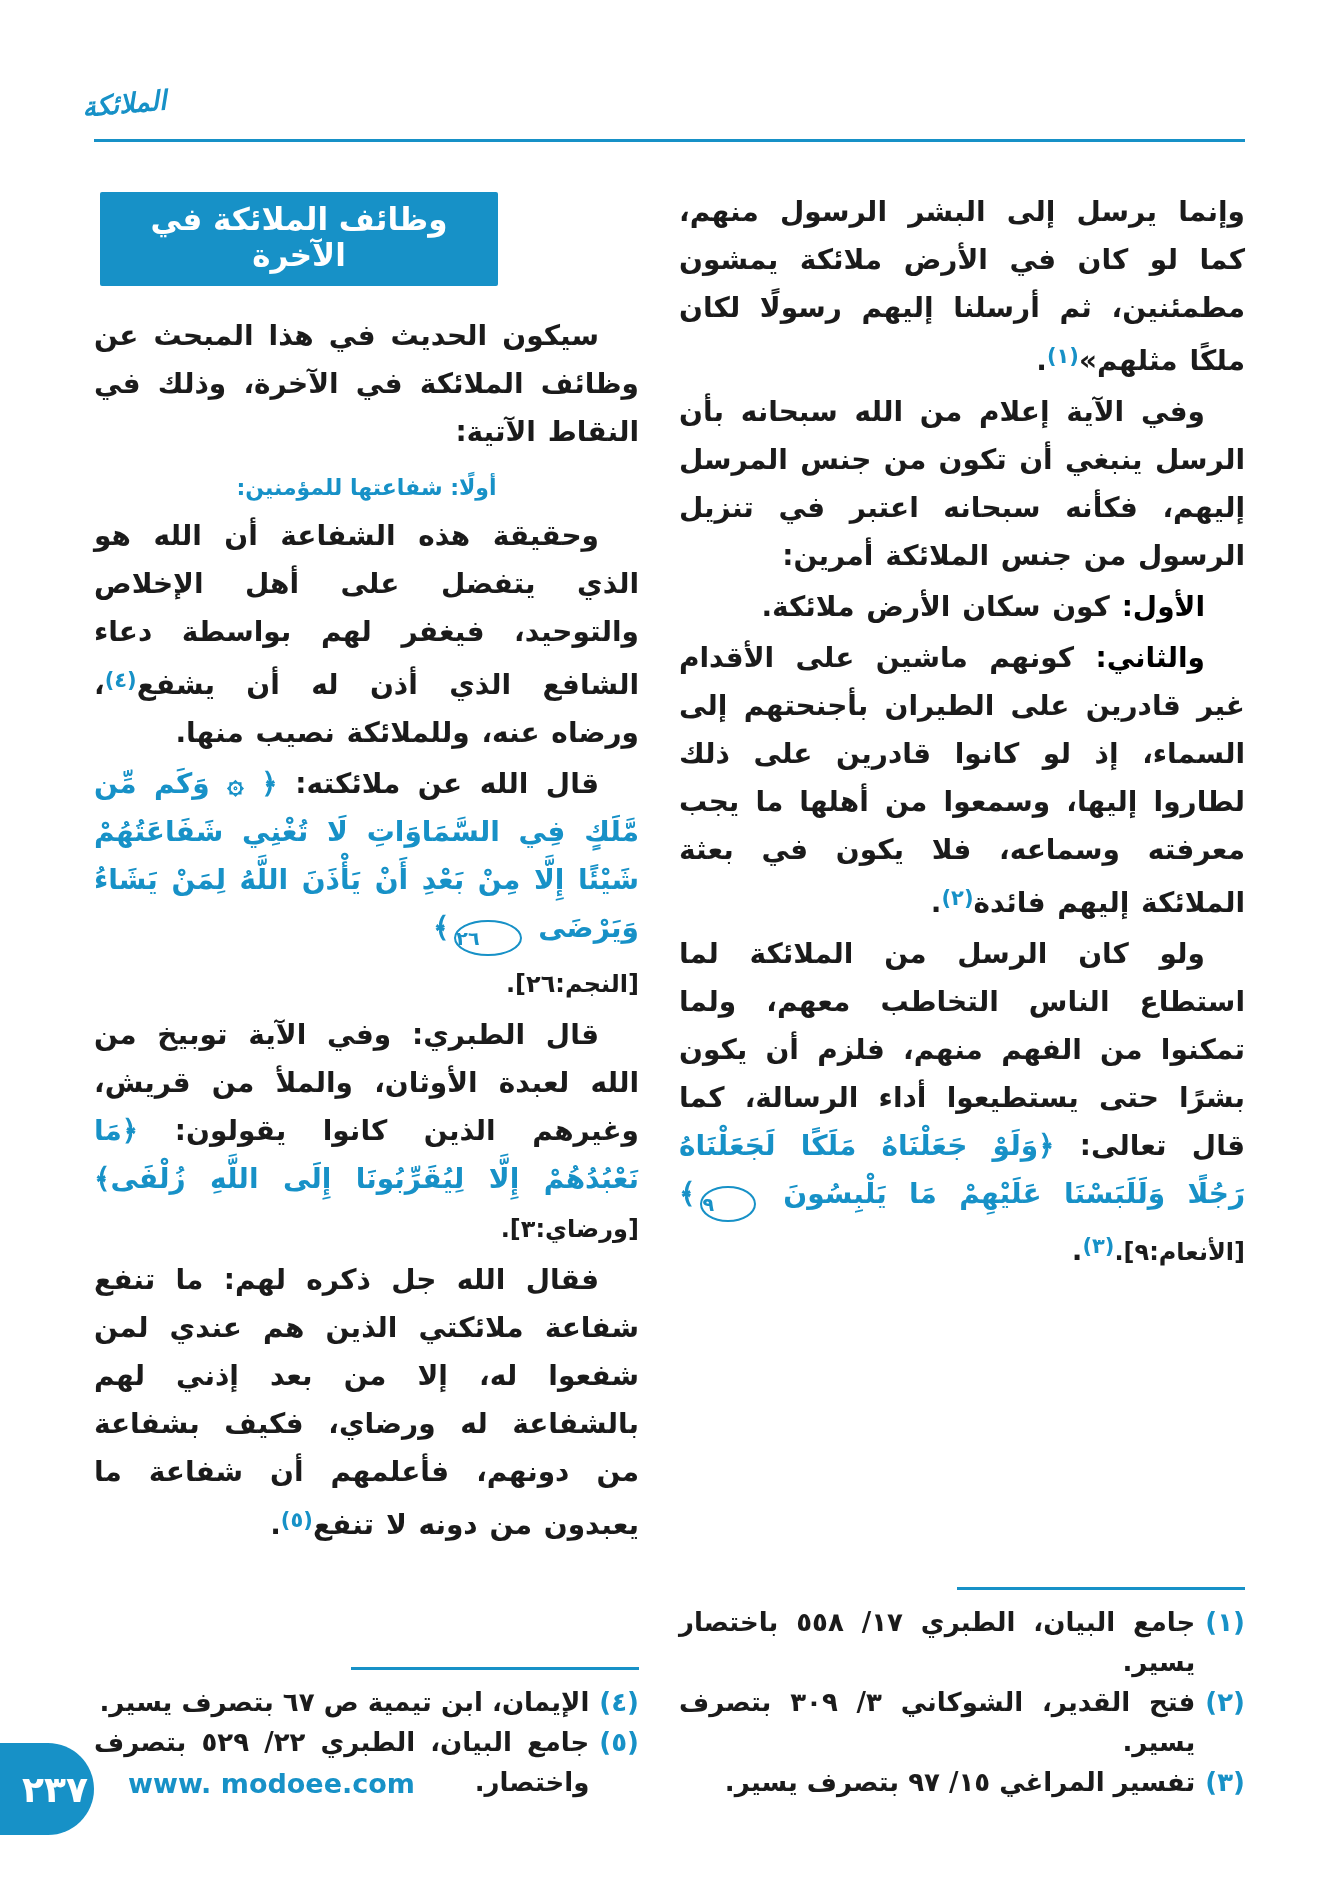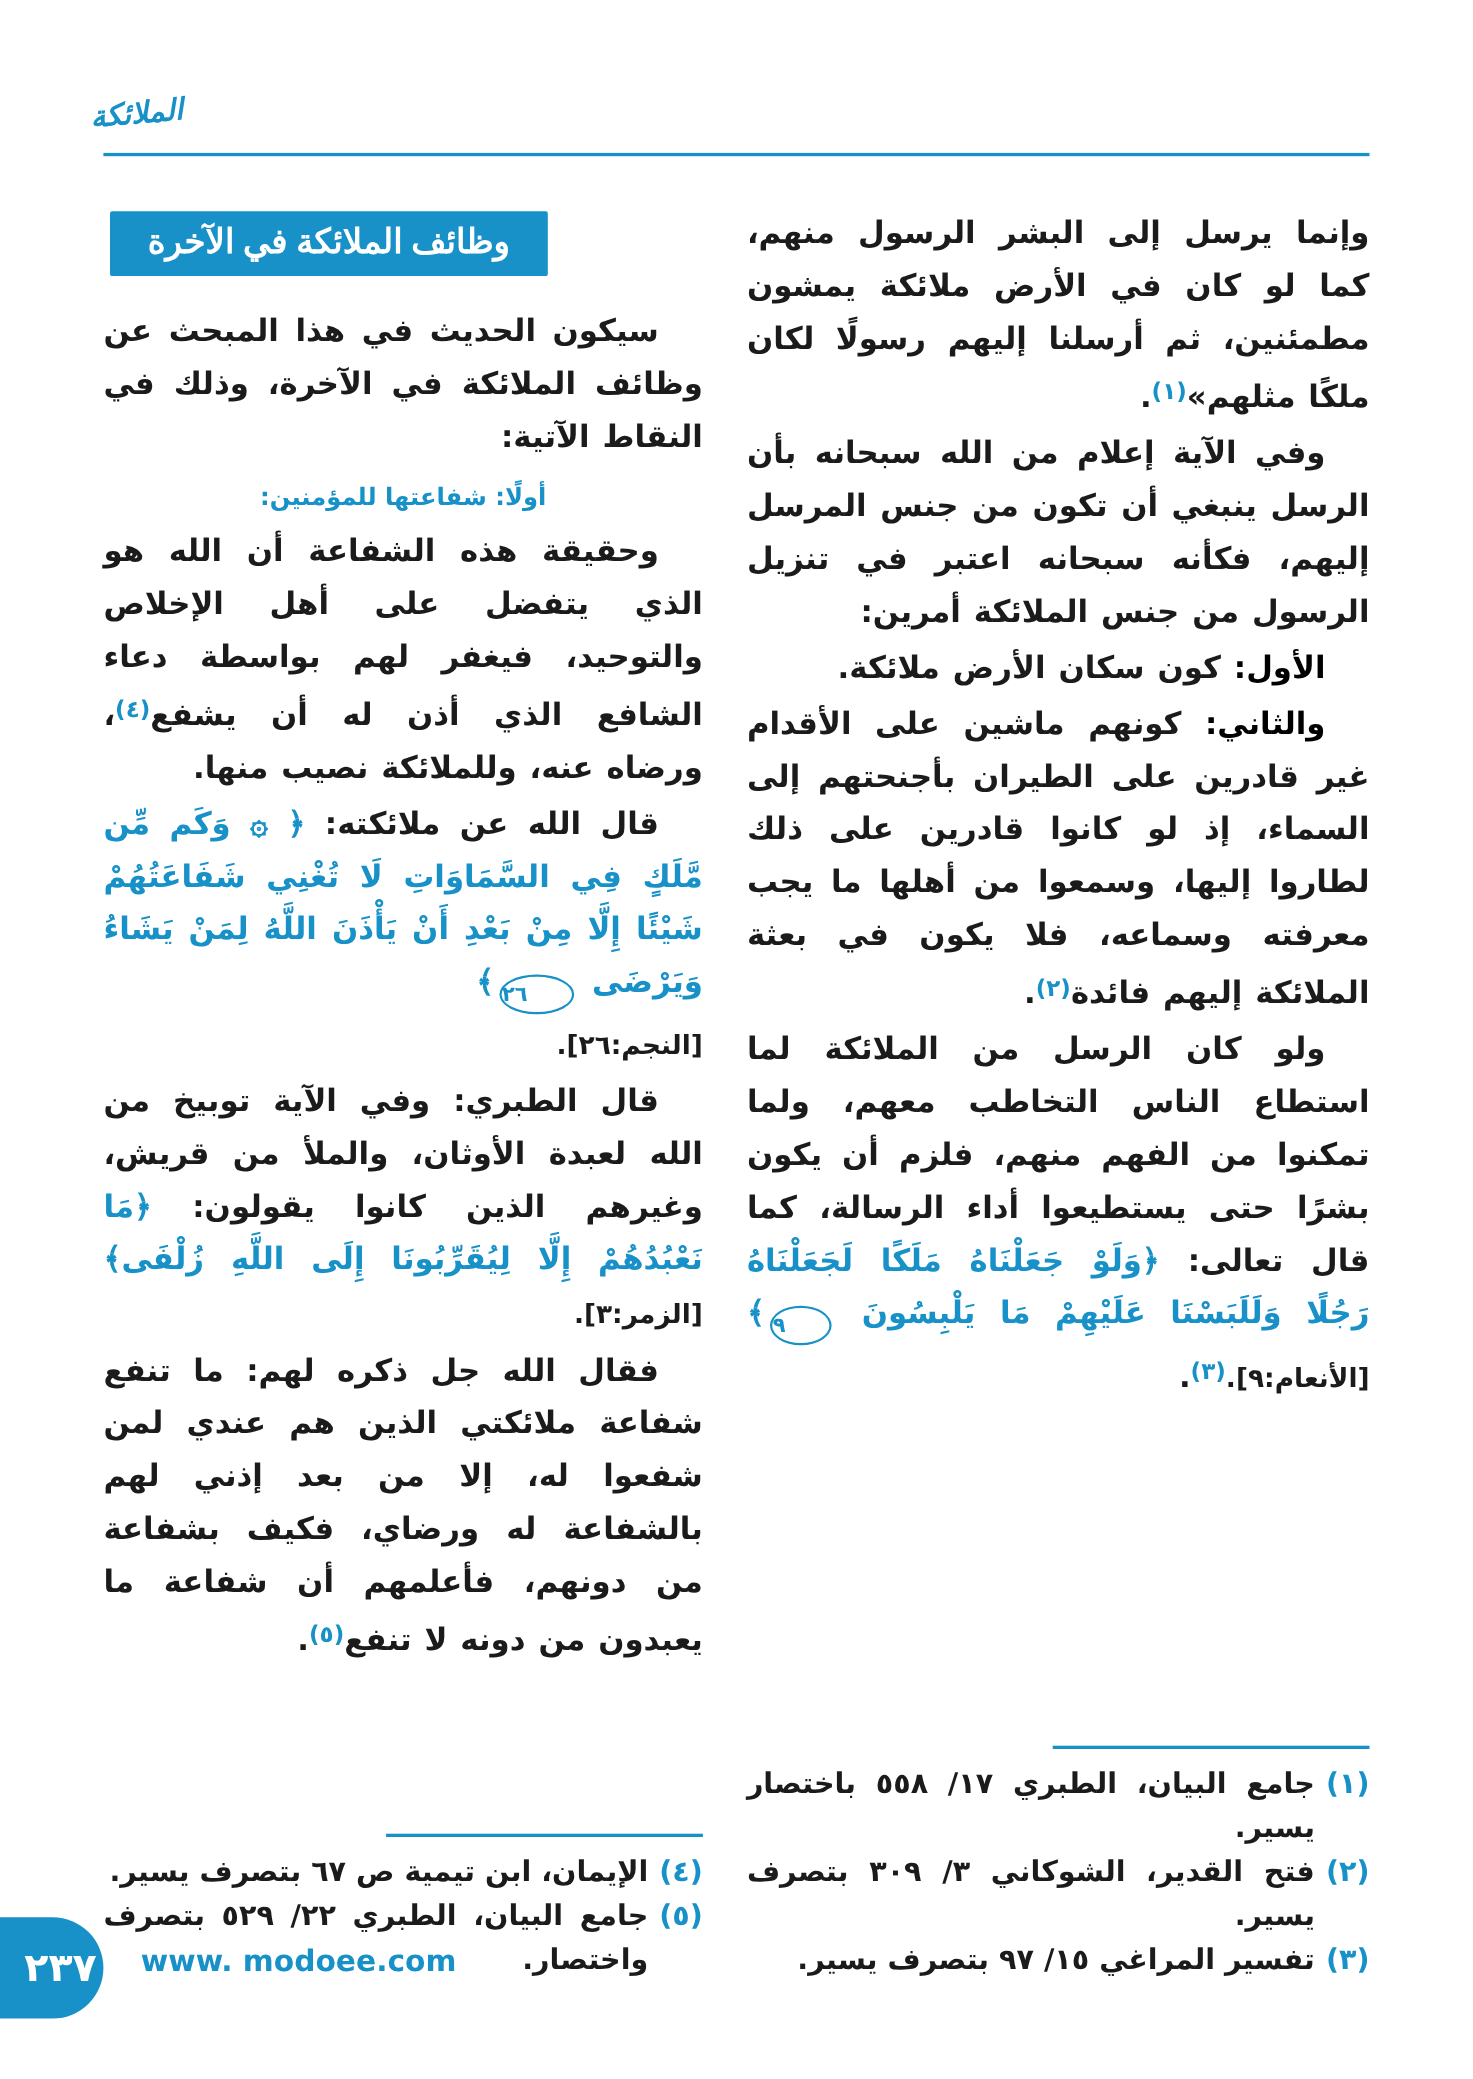--- a/index.html
+++ b/index.html
@@ -36,21 +36,21 @@
   .run-cite{ color:#1b1b1b; font-size:24px; }
   .run-aya{
     display:inline-flex; align-items:center; justify-content:center;
     min-width:36px; height:36px; border:2px solid var(--teal); border-radius:50%;
     color:var(--teal); font-size:19px; font-weight:700; margin:0 5px; vertical-align:-8px;
   }
 
   .section-heading{
     width:398px; margin:4px auto 26px 6px;
     background:var(--teal); color:#ffffff; text-align:center;
-    font-size:31px; font-weight:700; padding:9px 0 13px; border-radius:2px;font-family:Liberation Serif, serif;
+    font-size:31px; font-weight:700; padding:9px 0 13px; border-radius:2px;
   }
   .subheading{ color:var(--teal); font-size:22px; font-weight:700; margin:16px 0 12px;text-align:center; }
 
   .footnotes{ margin-top:auto; padding-top:6px; }
   .fn-sep{ width:288px; height:3px; background:var(--teal); margin-bottom:12px; }
   .fn-row{ display:flex; gap:10px; font-size:26px; line-height:40px; font-weight:700; text-align:justify; }
   .fn-num{ color:var(--teal); white-space:nowrap; }
   .fn-text{ color:#1b1b1b; }
 
   
@@ -105,21 +105,21 @@
     <section class="col col-second">
       <div class="section-heading">وظائف الملائكة في الآخرة</div>
       <div>
           <p class="para indent"><span class="run-text">سيكون الحديث في هذا المبحث عن وظائف الملائكة في الآخرة، وذلك في النقاط الآتية:</span></p>
         </div>
       <div class="subheading">أولًا: شفاعتها للمؤمنين:</div>
       <div>
           <p class="para indent"><span class="run-text">وحقيقة هذه الشفاعة أن الله هو الذي يتفضل على أهل الإخلاص والتوحيد، فيغفر لهم بواسطة دعاء الشافع الذي أذن له أن يشفع</span><span class="run-fn">(٤)</span><span class="run-text">، ورضاه عنه، وللملائكة نصيب منها.</span></p>
           <p class="para indent"><span class="run-text">قال الله عن ملائكته: </span><span class="run-quran">﴿ ۞ وَكَم مِّن مَّلَكٍ فِي السَّمَاوَاتِ لَا تُغْنِي شَفَاعَتُهُمْ شَيْئًا إِلَّا مِنْ بَعْدِ أَنْ يَأْذَنَ اللَّهُ لِمَنْ يَشَاءُ وَيَرْضَى </span><span class="run-aya">٢٦</span><span class="run-quran">﴾</span></p>
           <p class="para"><span class="run-cite">[النجم:٢٦].</span></p>
-          <p class="para indent"><span class="run-text">قال الطبري: وفي الآية توبيخ من الله لعبدة الأوثان، والملأ من قريش، وغيرهم الذين كانوا يقولون: </span><span class="run-quran">﴿مَا نَعْبُدُهُمْ إِلَّا لِيُقَرِّبُونَا إِلَى اللَّهِ زُلْفَى﴾</span><span class="run-cite"> [الزمر:٣].</span></p>
+          <p class="para indent"><span class="run-text">قال الطبري: وفي الآية توبيخ من الله لعبدة الأوثان، والملأ من قريش، وغيرهم الذين كانوا يقولون: </span><span class="run-quran">﴿مَا نَعْبُدُهُمْ إِلَّا لِيُقَرِّبُونَا إِلَى اللَّهِ زُلْفَى﴾</span><span class="run-cite"> [ورضاي:٣].</span></p>
           <p class="para indent"><span class="run-text">فقال الله جل ذكره لهم: ما تنفع شفاعة ملائكتي الذين هم عندي لمن شفعوا له، إلا من بعد إذني لهم بالشفاعة له ورضاي، فكيف بشفاعة من دونهم، فأعلمهم أن شفاعة ما يعبدون من دونه لا تنفع</span><span class="run-fn">(٥)</span><span class="run-text">.</span></p>
         </div>
       <div class="footnotes">
         <div class="fn-sep"></div>
         <div>
             <div class="fn-row">
               <span class="fn-num">(٤)</span>
               <span class="fn-text">الإيمان، ابن تيمية ص ٦٧ بتصرف يسير.</span>
             </div>
             <div class="fn-row">

